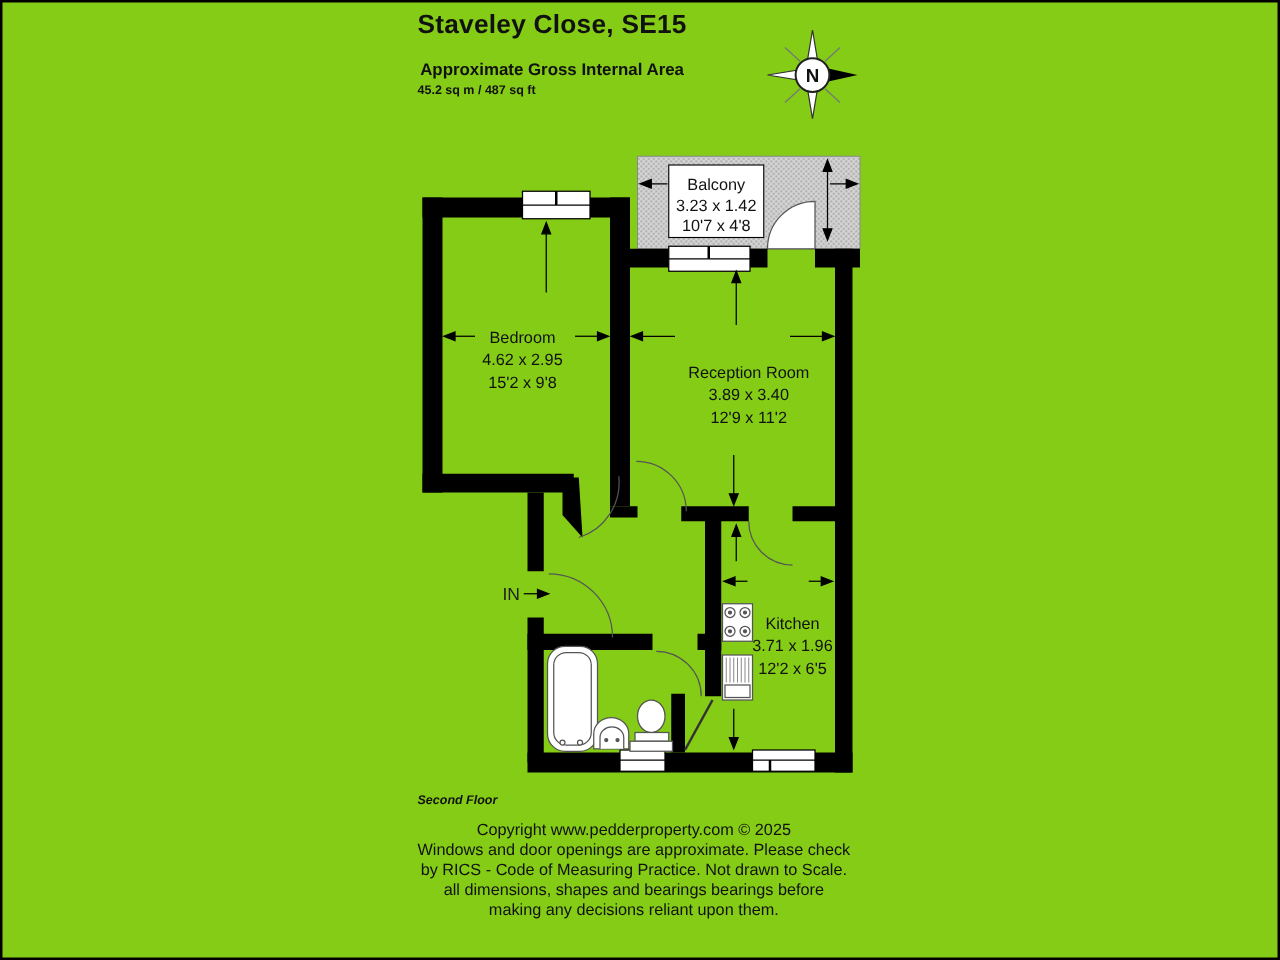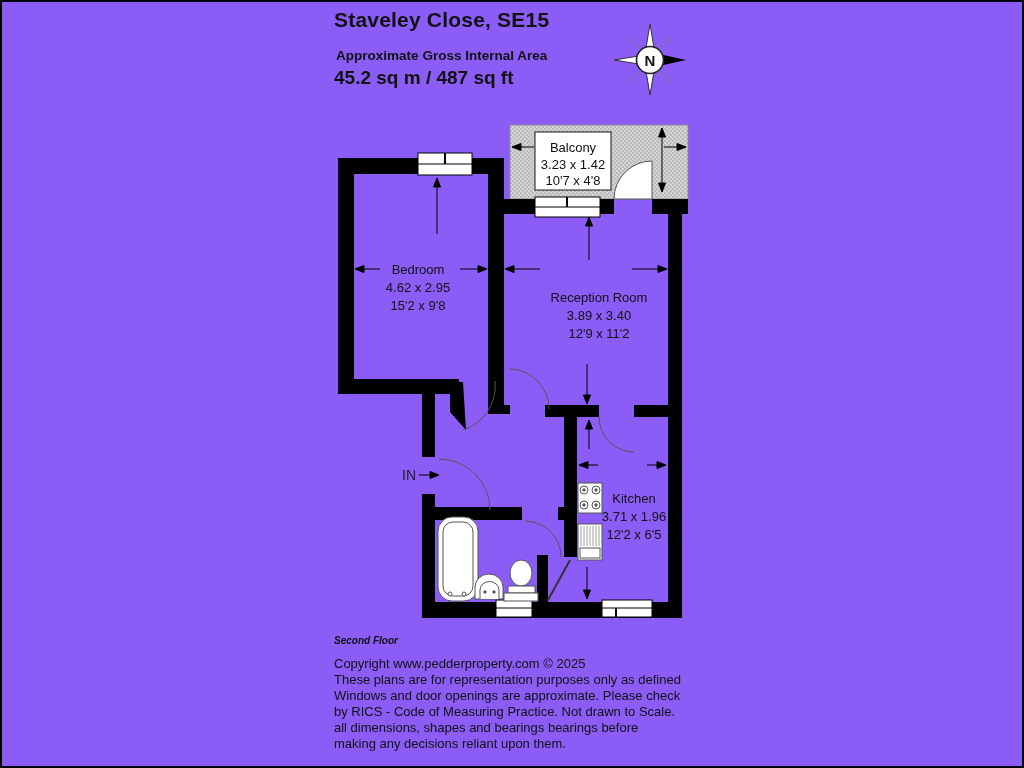--- a/index.html
+++ b/index.html
@@ -1,27 +1,27 @@
 <!DOCTYPE html>
 <html><head>
 <meta charset="utf-8">
 <style>
   html,body{margin:0;padding:0;background:#fff;}
   .page{
     position:relative;width:1024px;height:768px;
-    background:#8b5cf6;border:2px solid #000;box-sizing:border-box;
+    background:#84cc16;border:2px solid #000;box-sizing:border-box;
     font-family:"Liberation Sans",sans-serif;color:#111;overflow:hidden;
   }
   .hdr{position:absolute;left:332px;top:6px;}
   .hdr .title{font-size:21px;font-weight:700;letter-spacing:0.2px;}
   .hdr .area-label{font-size:13.5px;font-weight:700;margin-top:16px;text-align:center;}
-  .hdr .area-value{font-size:19px;font-weight:700;margin-top:4px;}
+  .hdr .area-value{font-size:10px;font-weight:700;margin-top:4px;}
   .ftr{position:absolute;left:332px;top:633px;}
   .ftr .floor{font-size:10px;font-weight:700;margin-bottom:10px;font-style:italic;}
-  .ftr .line{font-size:13px;line-height:16px;}
+  .ftr .line{font-size:13px;line-height:16px;text-align:center;}
   svg.plan{position:absolute;left:0;top:0;}
   svg text{font-family:"Liberation Sans",sans-serif;fill:#111;}
   .roomlbl{font-size:13px;}
   .inlbl{font-size:14px;fill:#222;}
   .nlbl{font-size:15px;font-weight:700;}
 </style>
 </head>
 <body>
 
 <div class="page">
@@ -198,20 +198,19 @@
       <text x="632" y="501">Kitchen</text>
       <text x="632" y="519">3.71 x 1.96</text>
       <text x="632" y="537">12'2 x 6'5</text>
     </g>
     <text x="414" y="478" text-anchor="end" class="inlbl">IN</text>
   </svg>
 
   <div class="ftr">
     <div class="floor">Second Floor</div>
     <div class="line">Copyright www.pedderproperty.com © 2025</div>
-    <div class="line">These plans are for representation purposes only as defined</div>
     <div class="line">Windows and door openings are approximate. Please check</div>
     <div class="line">by RICS - Code of Measuring Practice. Not drawn to Scale.</div>
     <div class="line">all dimensions, shapes and bearings bearings before</div>
     <div class="line">making any decisions reliant upon them.</div>
   </div>
 
 </div>
 
 </body></html>

